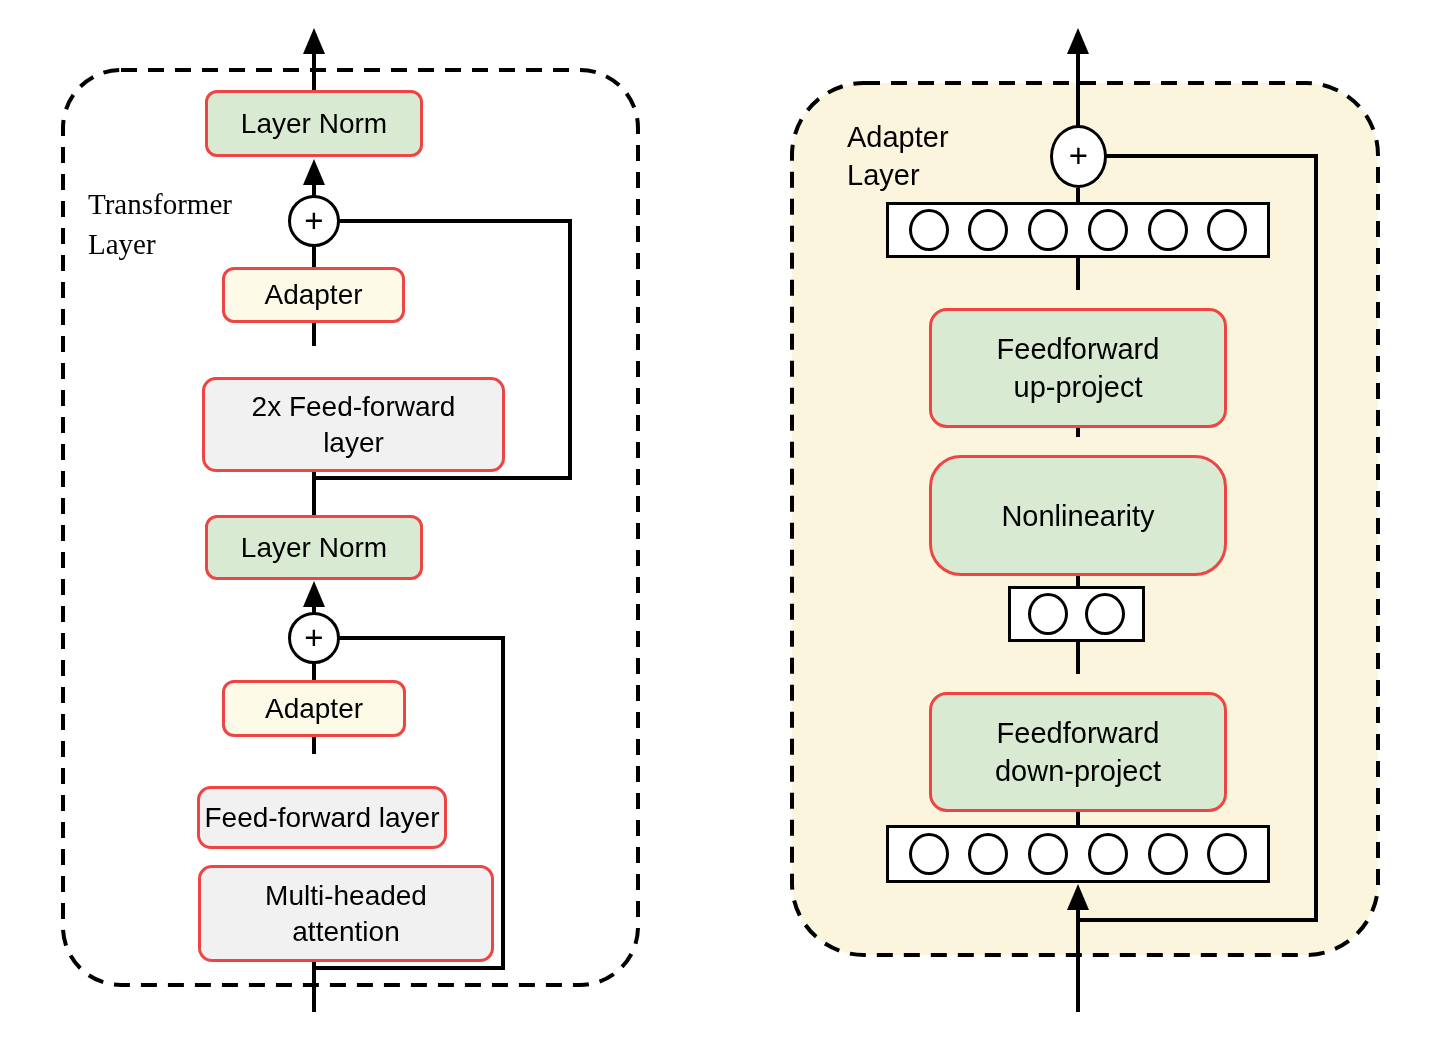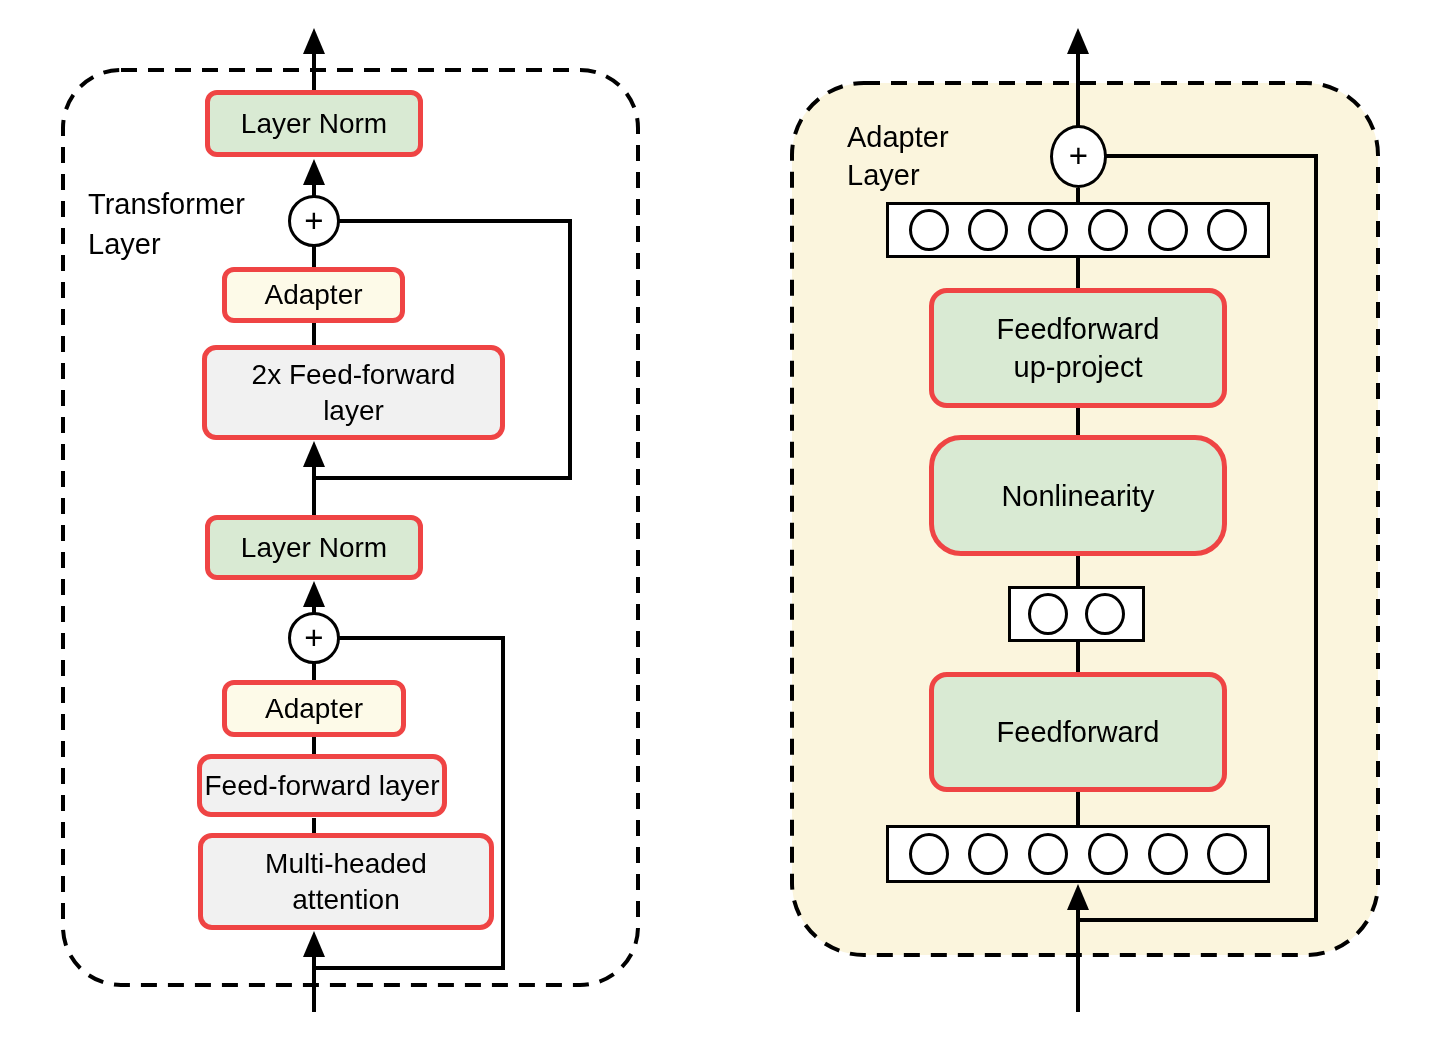--- a/index.html
+++ b/index.html
@@ -4,26 +4,26 @@
 <style>
   html,body{margin:0;padding:0;background:#ffffff;}
   #stage{
     position:relative;width:1444px;height:1046px;background:#ffffff;overflow:hidden;
     font-family:"Liberation Sans","DejaVu Sans",sans-serif;color:#000;
   }
   #wires{position:absolute;left:0;top:0;z-index:1;}
   .box{
     position:absolute;z-index:2;display:flex;flex-direction:column;
     align-items:center;justify-content:center;text-align:center;
-    border:5px solid #ef4444;box-sizing:border-box;font-size:28px;line-height:36px;
+    border:3px solid #ef4444;box-sizing:border-box;font-size:28px;line-height:36px;
   }
   .green{background:#d9ead3;border-radius:12px;}
-  .gray{background:#f1f1f1;border-radius:14px;}
+  .gray{background:#f1f1f1;border-radius:14px;margin-top:32px;}
   .cream{background:#fdfae8;border-radius:12px;}
-  .big{font-size:29px;line-height:38px;}
+  .big{font-size:29px;line-height:38px;margin-top:20px;}
   .plus{
     position:absolute;z-index:3;background:#ffffff;border:3px solid #000;border-radius:50%;
     display:flex;align-items:center;justify-content:center;
     font-size:33px;line-height:1;box-sizing:border-box;padding-bottom:2px;
   }
   .vrow{
     position:absolute;z-index:2;background:#ffffff;border:3px solid #000;box-sizing:border-box;
     display:flex;align-items:center;justify-content:space-evenly;
   }
   .dot{
@@ -88,21 +88,21 @@
     <path d="M1078 555 V588" stroke="#000" stroke-width="4"></path>
 
     <path d="M1078 641 V674" stroke="#000" stroke-width="4"></path>
 
     <path d="M1078 791 V826" stroke="#000" stroke-width="4"></path>
 
     <path d="M1078 1012 V908" stroke="#000" stroke-width="4"></path>
     <polygon points="1078,884 1067,910 1089,910" fill="#000"></polygon>
   </svg>
 
-  <div class="plabel" style="left:88px;top:184px;">
+  <div class="plabel" style="left:88px;top:184px;font-family:Liberation Serif, serif;">
     <span>Transformer</span>
     <span>Layer</span>
   </div>
 
   <div class="box green" style="left:205px;top:90px;width:218px;height:67px;">Layer Norm</div>
 
   <div class="plus" style="left:288px;top:195px;width:52px;height:52px;">+</div>
 
   <div class="box cream" style="left:222px;top:267px;width:183px;height:56px;">Adapter</div>
 
@@ -147,20 +147,21 @@
 
   <div class="box green big" style="left:929px;top:435px;width:298px;height:121px;border-radius:32px;">Nonlinearity</div>
 
   <div class="vrow" style="left:1008px;top:586px;width:137px;height:56px;">
       <span class="dot"></span>
       <span class="dot"></span>
     </div>
 
   <div class="box green big" style="left:929px;top:672px;width:298px;height:120px;border-radius:18px;">
     <span>Feedforward</span>
+    <span>down-project</span>
   </div>
 
   <div class="vrow" style="left:886px;top:825px;width:384px;height:58px;">
       <span class="dot"></span>
       <span class="dot"></span>
       <span class="dot"></span>
       <span class="dot"></span>
       <span class="dot"></span>
       <span class="dot"></span>
     </div>

